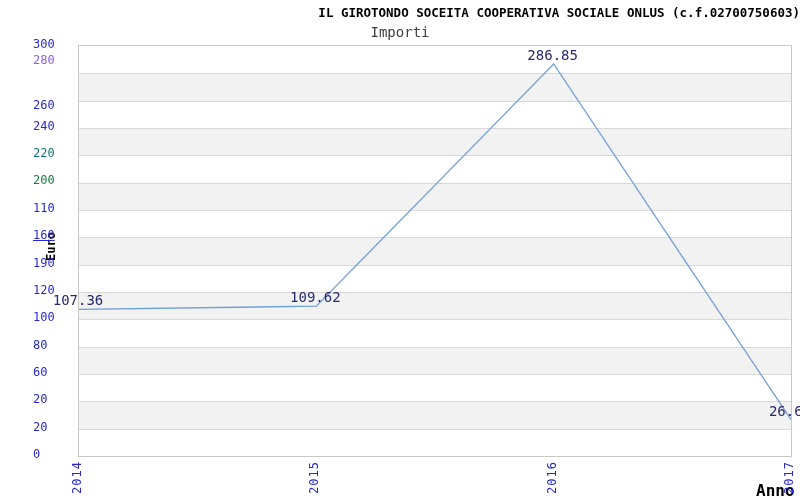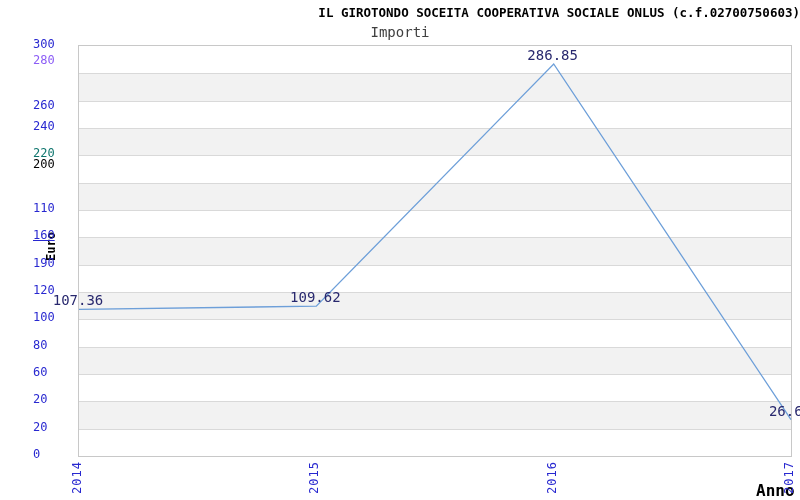--- a/index.html
+++ b/index.html
@@ -58,21 +58,21 @@
       <div class="ytick" style="left: 33px; top: 448px; color: rgb(40, 40, 208);">0</div>
       <div class="ytick" style="left: 33px; top: 420.667px; color: rgb(40, 40, 208);">20</div>
       <div class="ytick" style="left: 33px; top: 393.333px; color: rgb(40, 40, 208);">20</div>
       <div class="ytick" style="left: 33px; top: 366px; color: rgb(40, 40, 208);">60</div>
       <div class="ytick" style="left: 33px; top: 338.667px; color: rgb(40, 40, 208);">80</div>
       <div class="ytick" style="left: 33px; top: 311.333px; color: rgb(40, 40, 208);">100</div>
       <div class="ytick" style="left: 33px; top: 284px; color: rgb(40, 40, 208);">120</div>
       <div class="ytick" style="left: 33px; top: 256.667px; color: rgb(40, 40, 208);">190</div>
       <div class="ytick" style="left: 33px; top: 229.333px; color: rgb(40, 40, 208); text-decoration: underline;">160</div>
       <div class="ytick" style="left: 33px; top: 202px; color: rgb(40, 40, 208);">110</div>
-      <div class="ytick" style="left: 33px; top: 158px; color: #000000;">200</div>
+      <div class="ytick" style="left: 33px; top: 174px; color: #15803d;">200</div>
       <div class="ytick" style="left: 33px; top: 147.333px; color: #0f766e;">220</div>
       <div class="ytick" style="left: 33px; top: 120px; color: rgb(40, 40, 208);">240</div>
       <div class="ytick" style="left: 33px; top: 99px; color: rgb(40, 40, 208);">260</div>
       <div class="ytick" style="left: 33px; top: 54px; color: #8b5cf6;">280</div>
       <div class="ytick" style="left: 33px; top: 38px; color: rgb(40, 40, 208);">300</div>
       <div class="xtick" style="left: 70px; top: 461px; color: rgb(40, 40, 208);">2014</div>
       <div class="xtick" style="left: 307.333px; top: 461px; color: rgb(40, 40, 208);">2015</div>
       <div class="xtick" style="left: 544.667px; top: 461px; color: rgb(40, 40, 208);">2016</div>
       <div class="xtick" style="left: 782px; top: 461px; color: rgb(40, 40, 208);">2017</div>
       <div class="ptlabel" style="left: 78px; top: 292.275px; color: rgb(40, 40, 110);">107.36</div>

